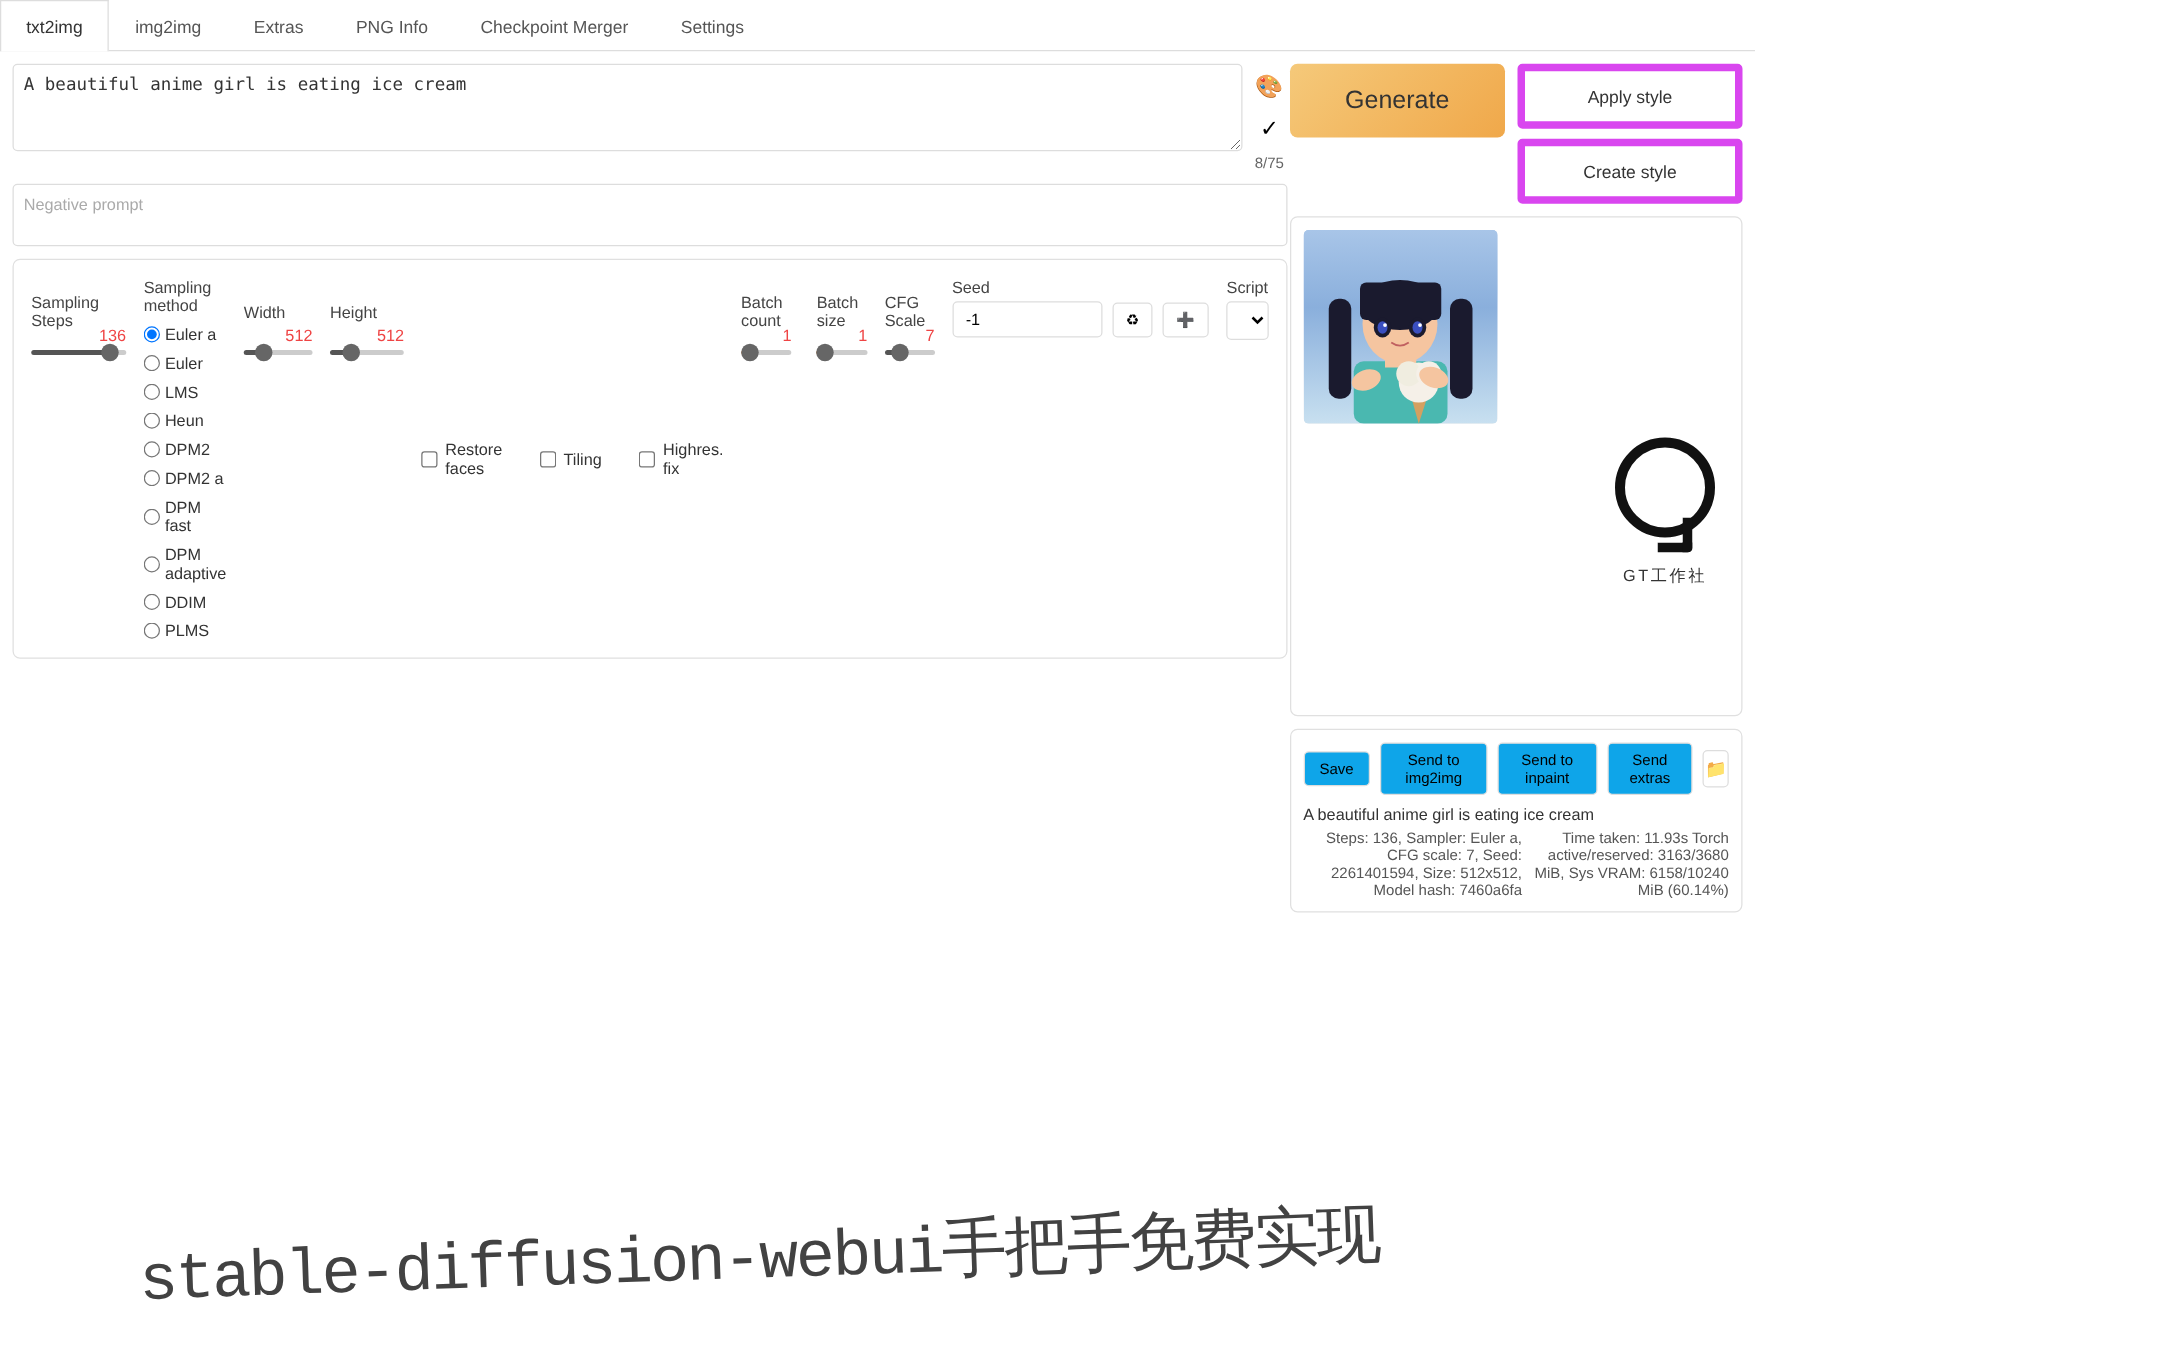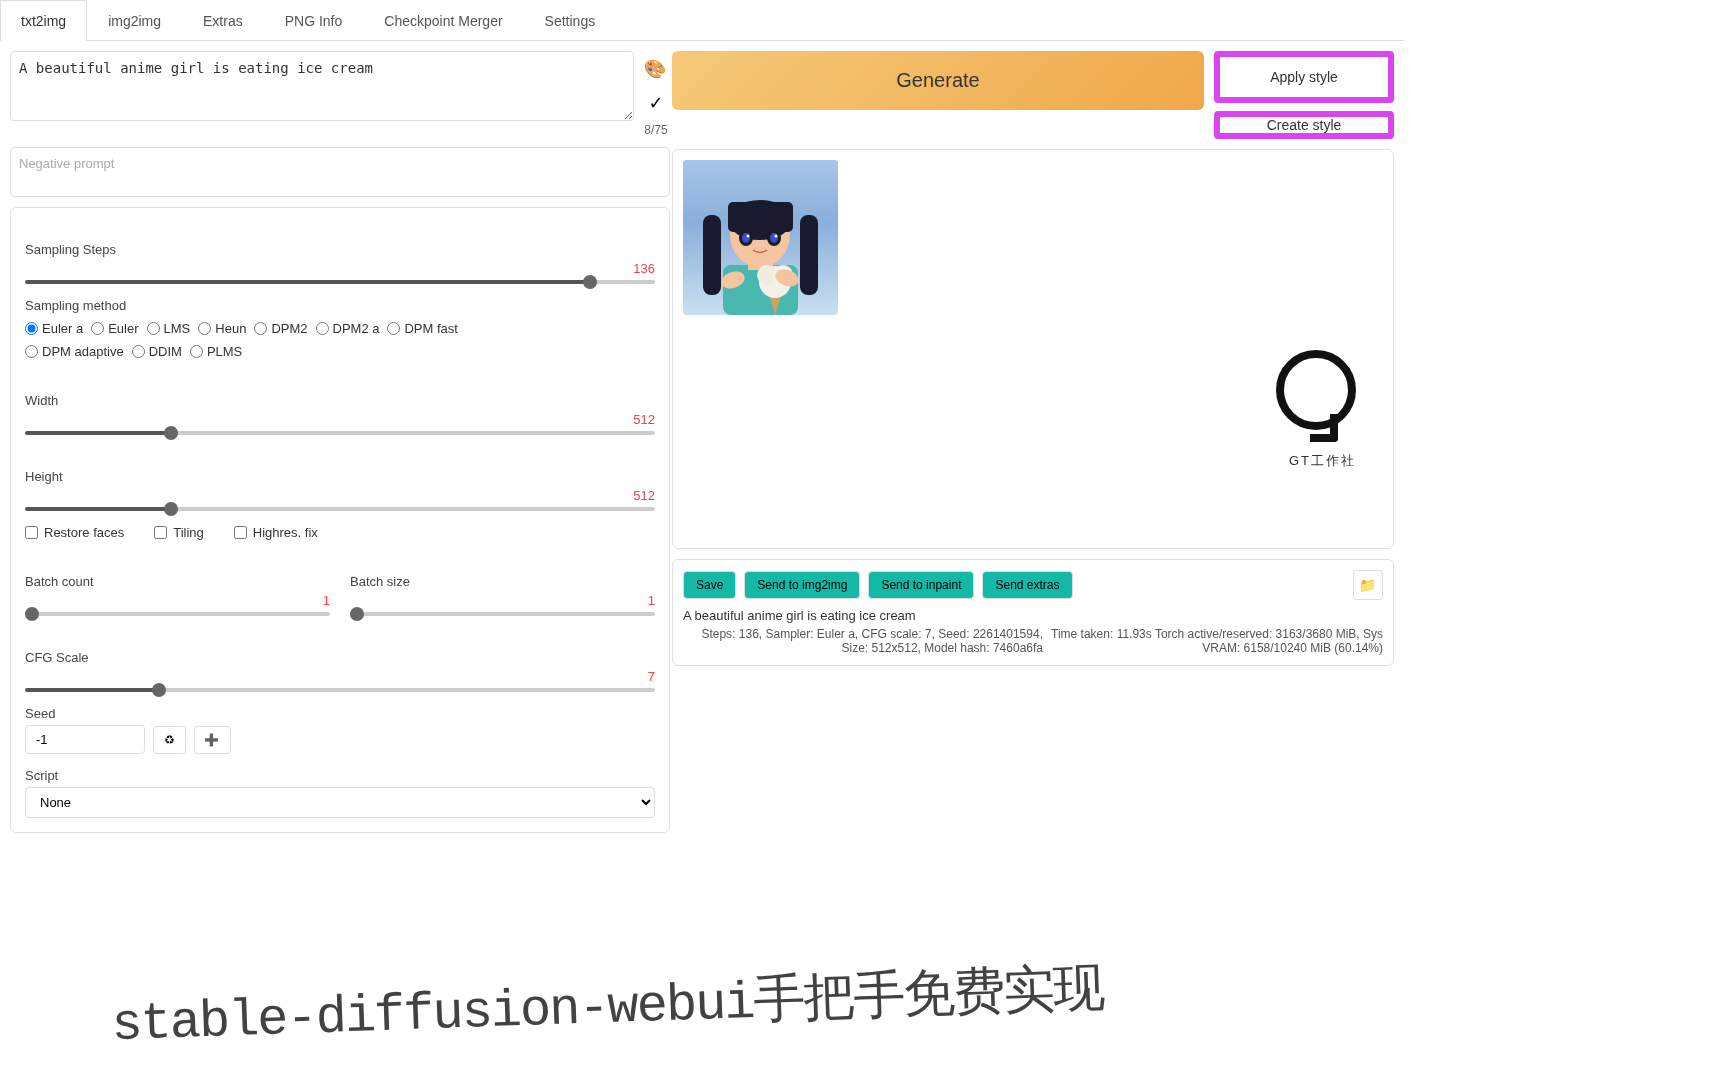--- a/index.html
+++ b/index.html
@@ -21,21 +21,21 @@
     .prompt-icons { display: flex; flex-direction: column; align-items: center; gap: 6px; padding-top: 4px; }
     .prompt-icon-btn { width: 28px; height: 28px; border: none; background: none; cursor: pointer; display: flex; align-items: center; justify-content: center; font-size: 18px; }
     .token-count { font-size: 12px; color: #666; text-align: center; }
     .generate-btn { background: linear-gradient(135deg, #f5c97a, #f0a84a); border: none; border-radius: 6px; padding: 16px 40px; font-size: 18px; font-weight: 500; color: #333; cursor: pointer; width: 280px; }
     .style-btn { flex: 1; padding: 10px 16px; border: 6px solid #d946ef; border-radius: 4px; background: #fff; cursor: pointer; font-size: 14px; color: #333; }
 
     
     .negative-label { font-size: 13px; color: #999; padding: 4px 0; border: 1px solid #ddd; border-radius: 4px; padding: 8px; min-height: 50px; color: #aaa; }
 
     
-    .settings-panel { border: 1px solid #e0e0e0; border-radius: 6px; padding: 14px; display: flex; flex-direction: column; gap: 14px; }
+    .settings-panel { border: 1px solid #e0e0e0; border-radius: 6px; padding: 14px; display: flex; gap: 14px; }
 
     .setting-row { display: flex; flex-direction: column; gap: 4px; }
     .setting-label-row { display: flex; justify-content: space-between; align-items: center; }
     .setting-label { font-size: 13px; color: #444; }
     .setting-value { font-size: 13px; color: #ef4444; margin-top: 39px; }
 
     .slider { width: 100%; height: 4px; border-radius: 2px; background: #ccc; outline: none; cursor: pointer; -webkit-appearance: none; appearance: none; }
     .slider::-webkit-slider-thumb { -webkit-appearance: none; width: 14px; height: 14px; border-radius: 50%; background: #555; cursor: pointer; }
 
     
@@ -61,30 +61,30 @@
 
     
     .right-panel { flex: 1; display: flex; flex-direction: column; gap: 10px; }
 
     
     .image-display { border: 1px solid #e0e0e0; border-radius: 6px; padding: 10px; min-height: 400px; position: relative; display: flex; align-items: flex-start; justify-content: flex-start; }
 
     
     .image-info { border: 1px solid #e0e0e0; border-radius: 6px; padding: 10px; }
     .image-info-buttons { display: flex; gap: 8px; margin-bottom: 8px; align-items: center; }
-    .info-btn { padding: 6px 12px; border: 1px solid #ddd; border-radius: 4px; background: #14b8a6; cursor: pointer; font-size: 12px; }
+    .info-btn { padding: 6px 12px; border: 1px solid #ddd; border-radius: 4px; background: #0ea5e9; cursor: pointer; font-size: 12px; }
     .info-folder-btn { width: 30px; height: 30px; border: 1px solid #ddd; border-radius: 4px; background: #fff; cursor: pointer; display: flex; align-items: center; justify-content: center; font-size: 14px; margin-left: auto; }
     .image-prompt-text { font-size: 13px; color: #333; margin-bottom: 4px; }
     .image-meta { display: flex; justify-content: space-between; font-size: 12px; color: #555; text-align: right; }
 
     
     .watermark { position: absolute; bottom: 40px; right: 300px; font-size: 52px; font-family: 'Courier New', monospace; color: #222; opacity: 0.85; pointer-events: none; white-space: nowrap; letter-spacing: -2px; transform: rotate(-2deg); }
 
     
-    .gt-logo { position: absolute; right: 48px; top: 350px; display: flex; flex-direction: column; align-items: flex-end; }
+    .gt-logo { position: absolute; right: 32px; top: 350px; display: flex; flex-direction: column; align-items: center; }
     .gt-circle { width: 80px; height: 80px; border: 8px solid #111; border-radius: 50%; position: relative; }
     .gt-circle::after { content: ''; position: absolute; bottom: -20px; right: 10px; width: 20px; height: 20px; border-right: 8px solid #111; border-bottom: 8px solid #111; border-radius: 0 0 4px 0; }
     .gt-text { font-size: 13px; color: #333; margin-top: 22px; letter-spacing: 2px; }
 
     input[type=range] { -webkit-appearance: none; width: 100%; height: 4px; border-radius: 2px; background: #ccc; outline: none; cursor: pointer; }
     input[type=range]::-webkit-slider-thumb { -webkit-appearance: none; width: 14px; height: 14px; border-radius: 50%; background: #666; cursor: pointer; }
 
     
     .steps-slider { background: linear-gradient(to right, #555 0%, #555 97%, #ccc 97%); }
 
@@ -259,21 +259,21 @@
     </div>
 
     <div class="right-panel">
 
       <div style="display:flex; gap:10px; align-items:flex-start;">
         <div style="flex:1;">
           <button class="generate-btn" style="width:100%; font-size:20px; padding:18px;">Generate</button>
         </div>
         <div style="display:flex; flex-direction:column; gap:8px;">
           <button class="style-btn" style="width:180px; padding:12px;">Apply style</button>
-          <button class="style-btn" style="width:180px; padding:0;">Create style</button>
+          <button class="style-btn" style="width:180px; padding:12px;">Create style</button>
         </div>
       </div>
 
       <div class="image-display">
 
         <div style="width:155px; height:155px; border-radius:4px; overflow:hidden; background: linear-gradient(180deg, #a8c5e8 0%, #8aafdc 30%, #f0f0f0 100%);">
           <svg width="155" height="155" viewBox="0 0 155 155">
 
             <defs>
               <linearGradient id="bgGrad" x1="0" y1="0" x2="0" y2="1">

